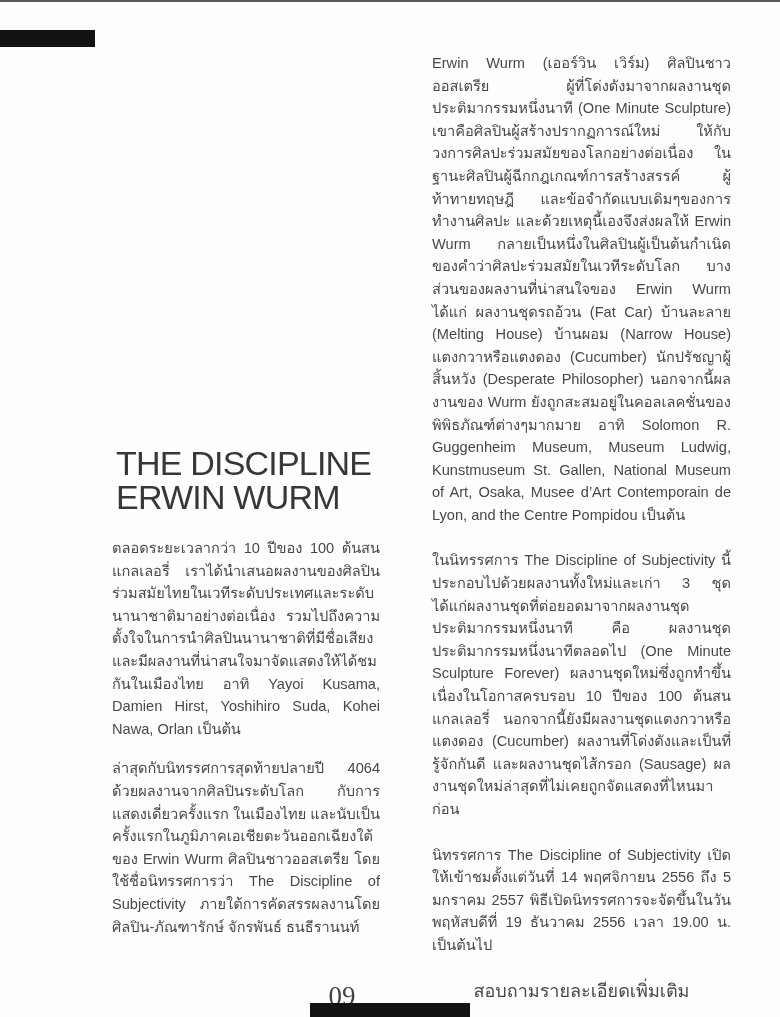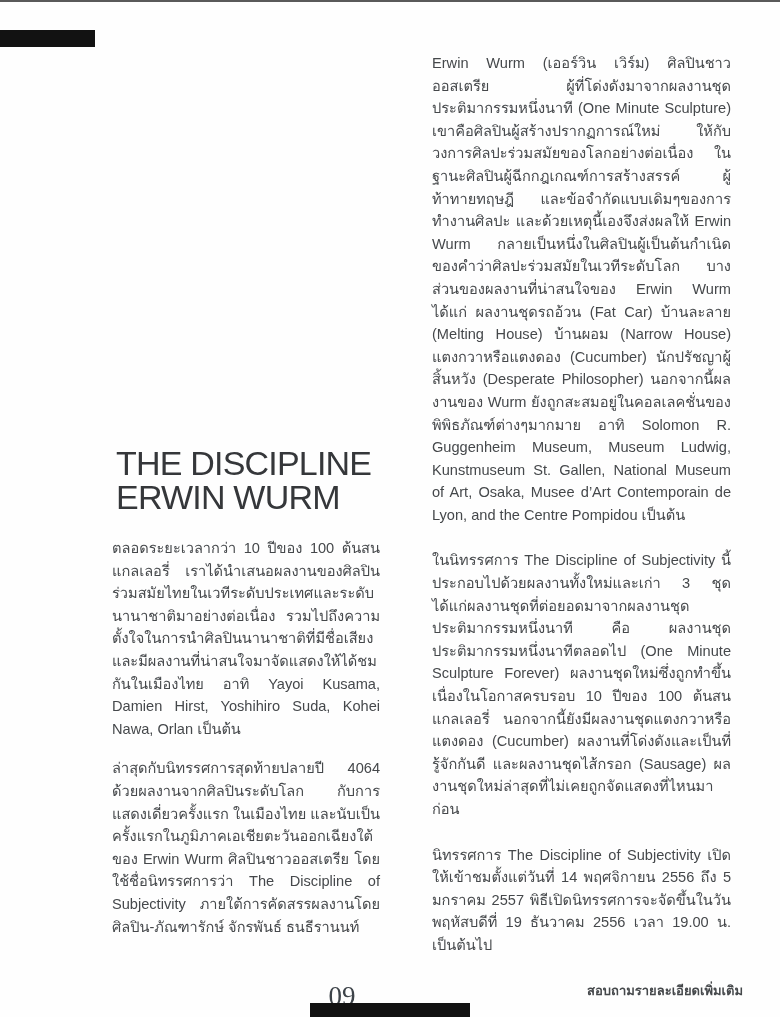--- a/index.html
+++ b/index.html
@@ -51,25 +51,25 @@
   .col-right {
     position: absolute;
     left: 420px; top: 40px;
     width: 323px;
   }
   .col-right p { margin: 12px; }
   .col-right p + p { margin-top: 23px; }
 
   .contact { margin-top: 23px; }
   .contact div {
-    font-size: 13px;
+    font-size: 18px;
     line-height: 22.6px;
     color: #45484b;
-    font-weight: 700;
-    text-align: right;
+    font-weight: 400;
+    text-align: center;
   }
 
   .footer-mag {
     position: absolute; left: 0; top: 957px;
     width: 780px;
     text-align: center;
     font-family: "Liberation Serif", serif;
     font-size: 10.5px;
     letter-spacing: 1.1px;
     color: #474c52;

